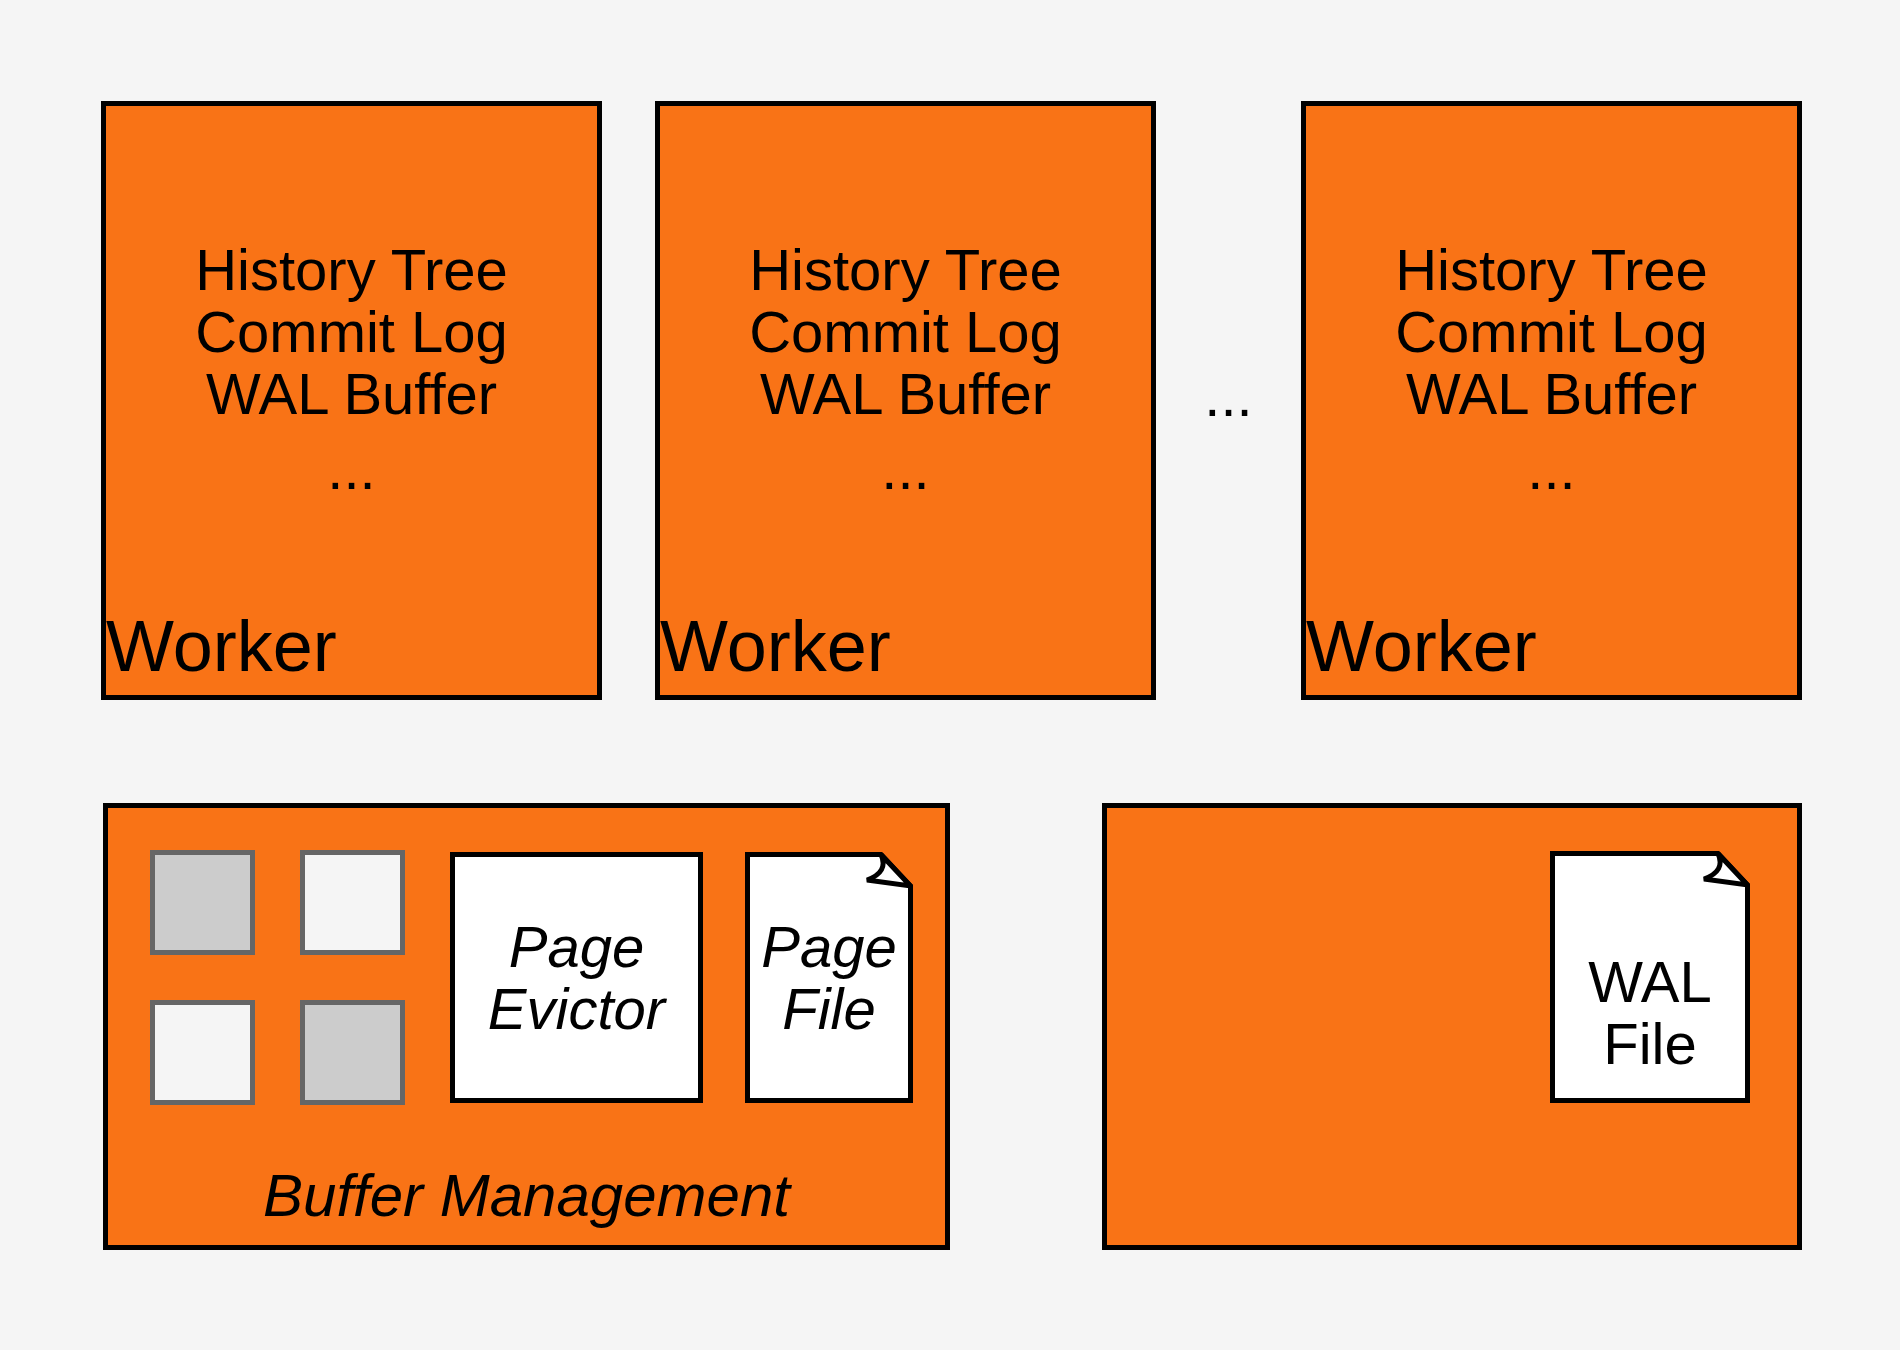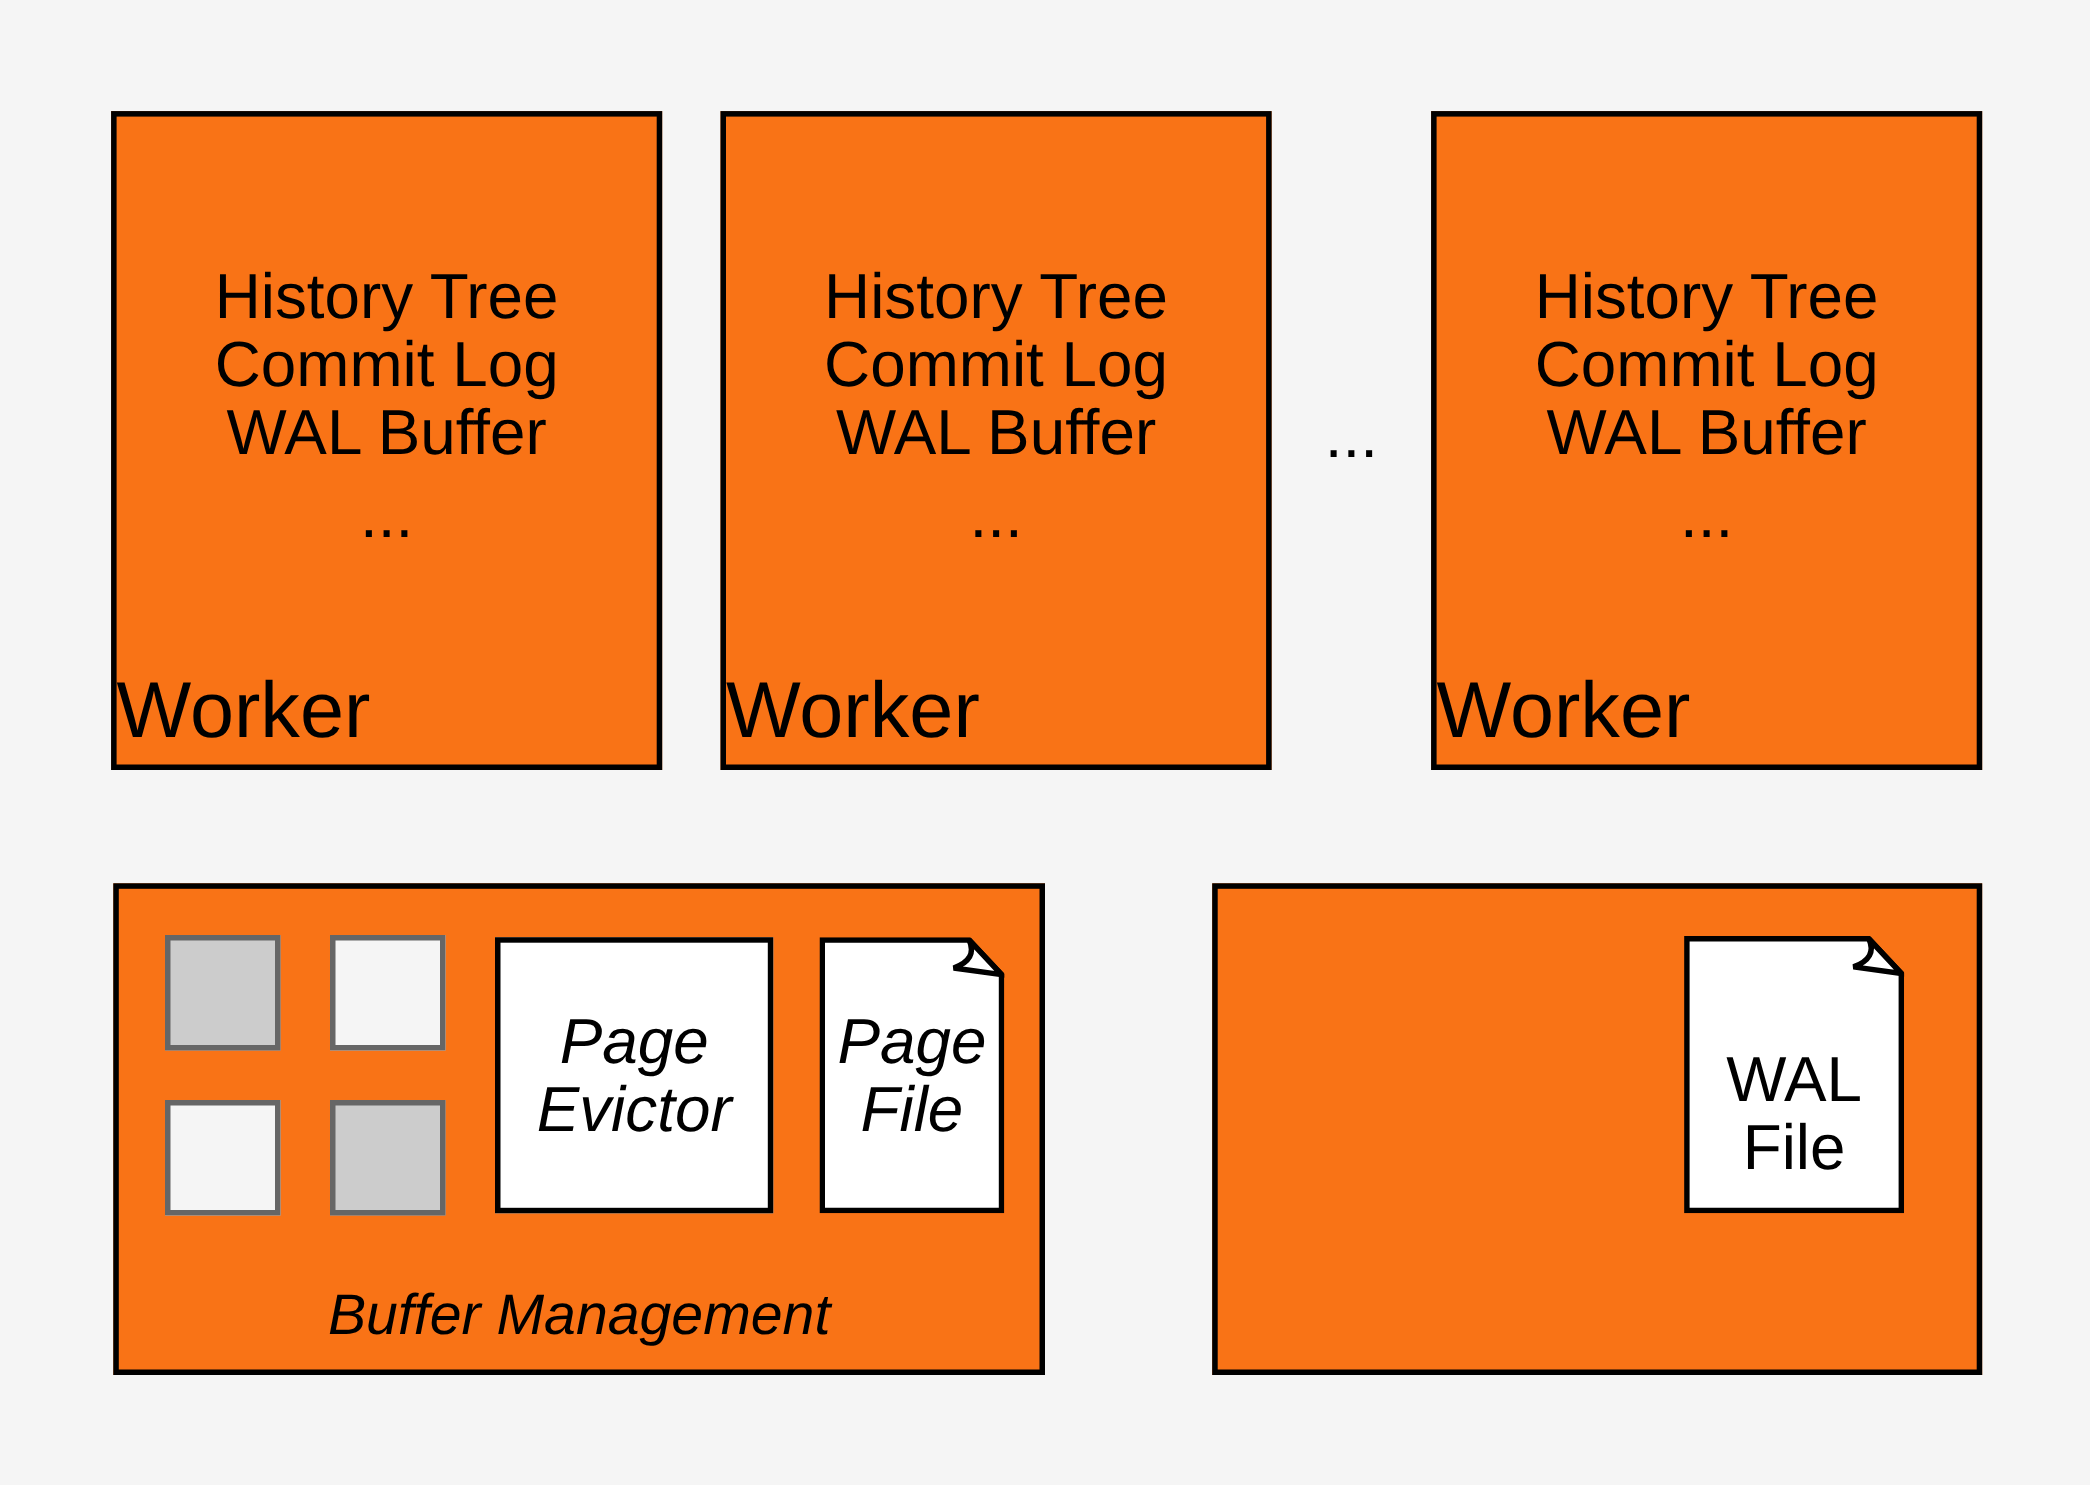--- a/index.html
+++ b/index.html
@@ -39,21 +39,21 @@
   .between-dots{
     position:absolute;left:1156px;top:365px;width:145px;
     text-align:center;font-size:58px;line-height:62px;
   }
   
   .bottom{top:803px;height:447px;}
   #buffer-management{left:103px;width:847px;font-style:italic;}
   #logging{left:1102px;width:700px;}
   .section-label{
     position:absolute;top:348px;left:0;right:0;
-    text-align:center;font-size:52px;line-height:80px;
+    text-align:center;font-size:60px;line-height:80px;
   }
   .inner-box{
     position:absolute;
     background:#fff;border:5px solid #000;box-sizing:border-box;
     display:flex;align-items:center;justify-content:center;
     text-align:center;font-size:58px;line-height:62px;
     white-space:pre-line;
   }
   #page-evictor{left:342px;top:44px;width:253px;height:251px;}
   #group-committer{left:44px;top:44px;width:351px;height:251px;}
@@ -64,21 +64,21 @@
   }
   .sq[data-fill="filled"]{background:#cccccc;}
   .sq[data-fill="empty"]{background:#f5f5f5;}
   #sq-1{left:42px;top:42px;}
   #sq-2{left:192px;top:42px;}
   #sq-3{left:42px;top:192px;}
   #sq-4{left:192px;top:192px;}
   
   .doc{position:absolute;}
   #page-file-doc{left:637px;top:44px;width:168px;height:251px;}
-  #wal-file-doc{left:424px;top:43px;width:200px;height:324px;}
+  #wal-file-doc{left:443px;top:43px;width:200px;height:324px;}
   .doc svg{display:block;}
   .doc-label{
     position:absolute;left:0;right:0;top:0;bottom:0;
     display:flex;align-items:center;justify-content:center;
     text-align:center;font-size:58px;line-height:62px;
     white-space:pre-line;
   }
 </style>
 </head>
 <body>

